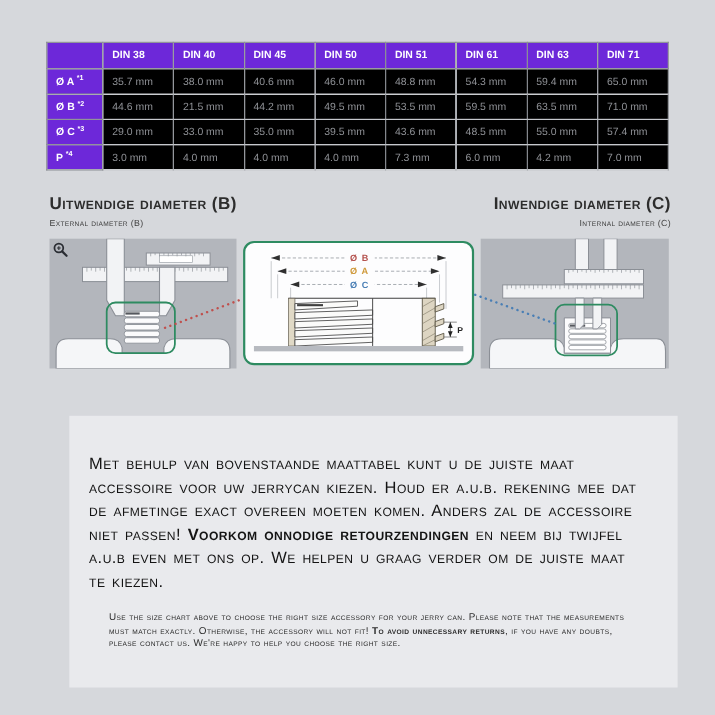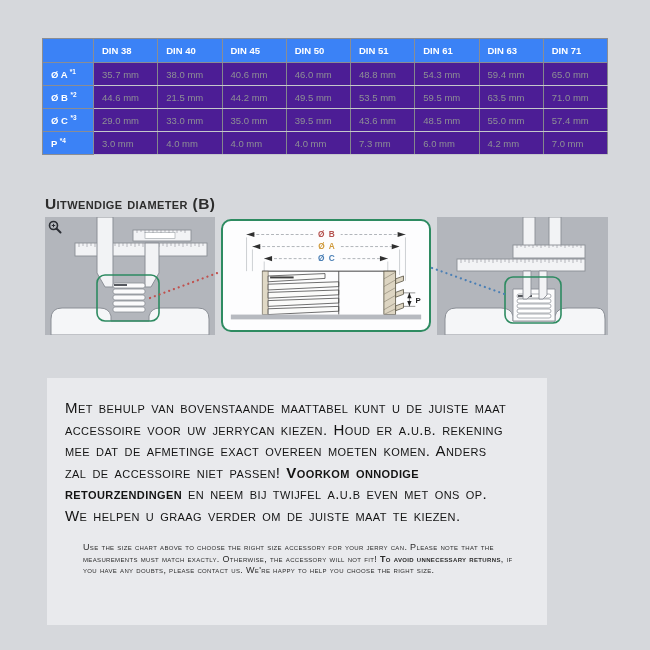--- a/index.html
+++ b/index.html
@@ -18,26 +18,26 @@
     border:1px solid #5b5e64;
   }
   .size-table col.first{width:51px;}
   .size-table th,.size-table td{
     border:1px solid #84878d;
     font-size:9.5px;padding:0 0 0 8px;text-align:left;vertical-align:middle;
     overflow:hidden;white-space:nowrap;
   }
   .size-table thead tr{height:24px;}
   .size-table tbody tr{height:23px;}
-  .size-table .dark{background:#3b82f6;color:#ffffff;font-weight:700;border-color:#8a8d93;}
-  .size-table td{background:#4c1d95;color:#8e9095;border-top-color:#c5c7cb;border-bottom-color:#c5c7cb;}
+  .size-table .dark{background:#6d28d9;color:#ffffff;font-weight:700;border-color:#8a8d93;}
+  .size-table td{background:#000000;color:#8e9095;border-top-color:#c5c7cb;border-bottom-color:#c5c7cb;}
   .size-table sup{font-size:6.5px;}
 
   
-  .sec-head{position:absolute;top:196px;}
+  .sec-head{position:absolute;top:178px;}
   .sec-head.left{left:45px;}
   .sec-head.right{right:40px;text-align:right;}
   .sec-title{
     font-variant:small-caps;font-size:15.5px;font-weight:600;color:#2d2d2d;
     letter-spacing:0.4px;line-height:16px;
   }
   .sec-sub{
     font-variant:small-caps;font-size:8px;font-weight:400;color:#3f3f3f;
     letter-spacing:0.3px;margin-top:4px;
   }
@@ -50,22 +50,22 @@
   .center-card{
     position:absolute;left:221px;top:219px;width:206px;height:109px;
     background:#fdfdfe;border:2px solid #2e8b61;border-radius:10px;
   }
   .center-card svg{display:block;width:100%;height:100%;}
   .magnifier{position:absolute;left:48px;top:220px;width:14px;height:14px;}
   .connectors{position:absolute;left:0;top:215px;width:650px;height:125px;pointer-events:none;}
 
   
   .note-block{
-    position:absolute;left:47px;top:378px;width:500px;height:247px;
-    background:#e9eaed;box-sizing:border-box;padding:19px 34px 16px 18px;
+    position:absolute;left:63px;top:378px;width:553px;height:247px;
+    background:#e9eaed;box-sizing:border-box;padding:33px 34px 16px 18px;
   }
   .note-nl{
     font-variant:small-caps;font-size:15px;line-height:21.5px;color:#141414;
     letter-spacing:0.4px;word-spacing:1.5px;margin:0;
   }
   .note-en{
     font-variant:small-caps;font-size:9px;line-height:11.5px;color:#2b2b2b;
     letter-spacing:0.35px;margin:16px 0 0 18px;
   }
   .b{font-weight:700;}
@@ -145,20 +145,24 @@
         <td>4.2 mm</td>
         <td>7.0 mm</td>
       </tr>
     </tbody>
   </table>
 
   <div class="sec-head left">
     <div class="sec-title">Uitwendige diameter (B)</div>
     <div class="sec-sub">External diameter (B)</div>
   </div>
+  <div class="sec-head right">
+    <div class="sec-title">Inwendige diameter (C)</div>
+    <div class="sec-sub">Internal diameter (C)</div>
+  </div>
 
   <div class="panel panel-left">
     <svg viewBox="0 0 170 118" preserveAspectRatio="none">
 
       <path d="M6,118 V102 Q6,91 17,91 H55 Q64,91 66,99 V104 H104 V99 Q106,91 115,91 H153 Q164,91 164,102 V118 Z" fill="#f5f6f8" stroke="#8b8f96" stroke-width="1"></path>
 
       <rect x="88" y="13" width="58" height="11" fill="#f2f3f5" stroke="#8b8f96" stroke-width="0.9"></rect>
       <rect x="100" y="15.5" width="30" height="6" fill="#ffffff" stroke="#9aa0a6" stroke-width="0.6"></rect>
       <path d="M92 13v3M96 13v2M100 13v3M104 13v2M108 13v3M112 13v2M116 13v3M120 13v2M124 13v3M128 13v2M132 13v3M136 13v2M140 13v3" stroke="#8b8f96" stroke-width="0.6"></path>
 

